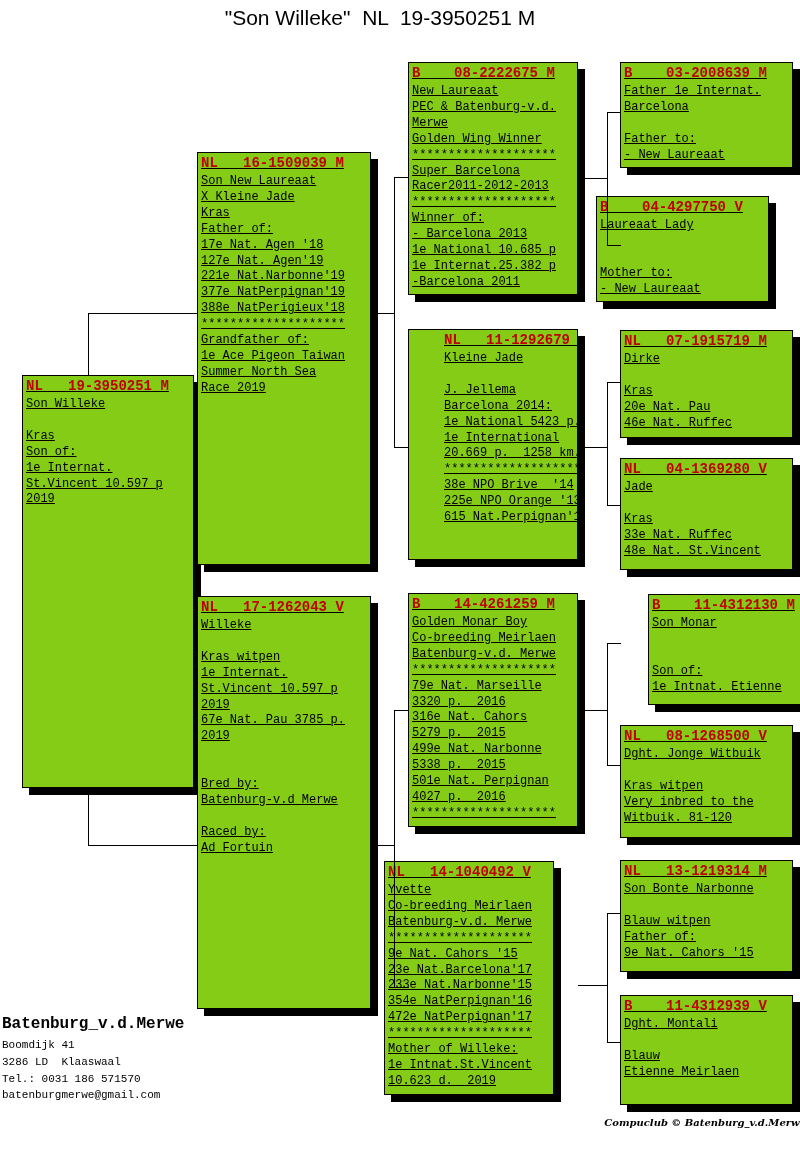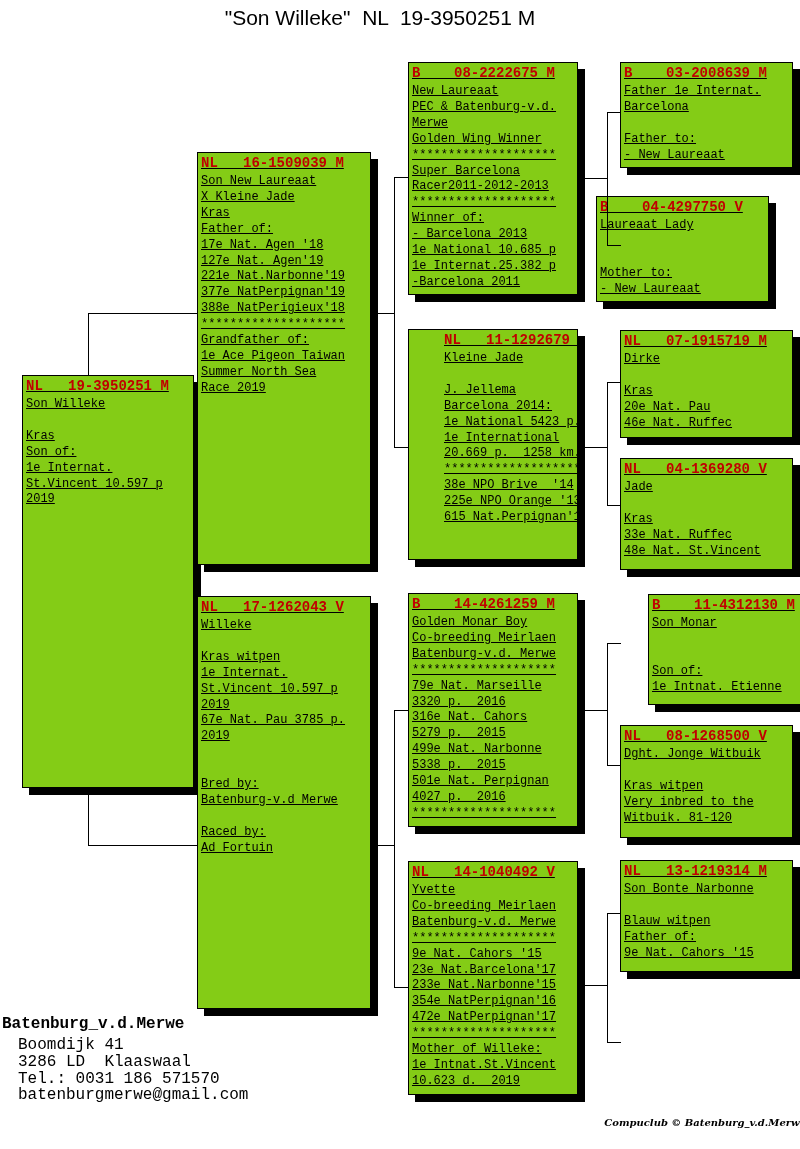--- a/index.html
+++ b/index.html
@@ -9,21 +9,21 @@
          font-family:"Liberation Sans",sans-serif;font-size:21px;color:#000;white-space:pre;}
   .pbox{position:absolute;background:#84cc16;border:1px solid #000;box-shadow:7px 7px 0 #000;
         padding:2px 3px;box-sizing:border-box;overflow:hidden;text-decoration:underline;}
   .ring{font-family:"Liberation Mono",monospace;font-weight:bold;font-size:14px;line-height:17px;
         color:#c00000;white-space:pre;margin-bottom:2px;}
   .pbody{font-family:"Liberation Mono",monospace;font-size:12px;line-height:15.9px;white-space:pre;}
   .hl{position:absolute;height:1px;background:#000;}
   .vl{position:absolute;width:1px;background:#000;}
   #breeder{position:absolute;left:2px;top:1014px;}
   #breeder-name{font-family:"Liberation Mono",monospace;font-weight:bold;font-size:16px;line-height:20px;white-space:pre;}
-  #breeder-address{font-family:"Liberation Mono",monospace;font-size:16px;line-height:16.8px;white-space:pre;margin-top:3px;margin-left:16px;}
+  #breeder-address{font-family:"Liberation Mono",monospace;font-size:11px;line-height:16.8px;white-space:pre;margin-top:3px;}
   #footer{position:absolute;top:1117px;right:-6px;font-family:"DejaVu Serif",serif;
           font-style:italic;font-weight:bold;font-size:10px;white-space:pre;}
 </style>
 </head>
 <body>
 
 <div id="page">
 
   <div id="title">"Son Willeke"  NL  19-3950251 M</div>
 
@@ -113,21 +113,21 @@
 79e Nat. Marseille
 3320 p.  2016
 316e Nat. Cahors
 5279 p.  2015
 499e Nat. Narbonne
 5338 p.  2015
 501e Nat. Perpignan
 4027 p.  2016
 ********************</div>
   </div>
-  <div class="pbox" style="left:408px;top:861px;width:170px;height:234px;">
+  <div class="pbox" style="left:384px;top:861px;width:170px;height:234px;">
     <div class="ring">NL   14-1040492 V</div>
     <div class="pbody">Yvette
 Co-breeding Meirlaen
 Batenburg-v.d. Merwe
 ********************
 9e Nat. Cahors '15
 23e Nat.Barcelona'17
 233e Nat.Narbonne'15
 354e NatPerpignan'16
 472e NatPerpignan'17
@@ -185,20 +185,27 @@
 Very inbred to the
 Witbuik. 81-120</div>
   </div>
   <div class="pbox" style="left:620px;top:860px;width:173px;height:112px;">
     <div class="ring">NL   13-1219314 M</div>
     <div class="pbody">Son Bonte Narbonne
 
 Blauw witpen
 Father of:
 9e Nat. Cahors '15</div>
+  </div>
+  <div class="pbox" style="left:620px;top:995px;width:173px;height:110px;">
+    <div class="ring">B    11-4312939 V</div>
+    <div class="pbody">Dght. Montali
+
+Blauw
+Etienne Meirlaen</div>
   </div>
 
   <div class="vl" style="left:88px;top:313px;height:63px;"></div>
   <div class="hl" style="left:88px;top:313px;width:110px;"></div>
   <div class="vl" style="left:88px;top:788px;height:57px;"></div>
   <div class="hl" style="left:88px;top:845px;width:110px;"></div>
 
   <div class="hl" style="left:371px;top:313px;width:24px;"></div>
   <div class="vl" style="left:394px;top:177px;height:271px;"></div>
   <div class="hl" style="left:394px;top:177px;width:15px;"></div>

